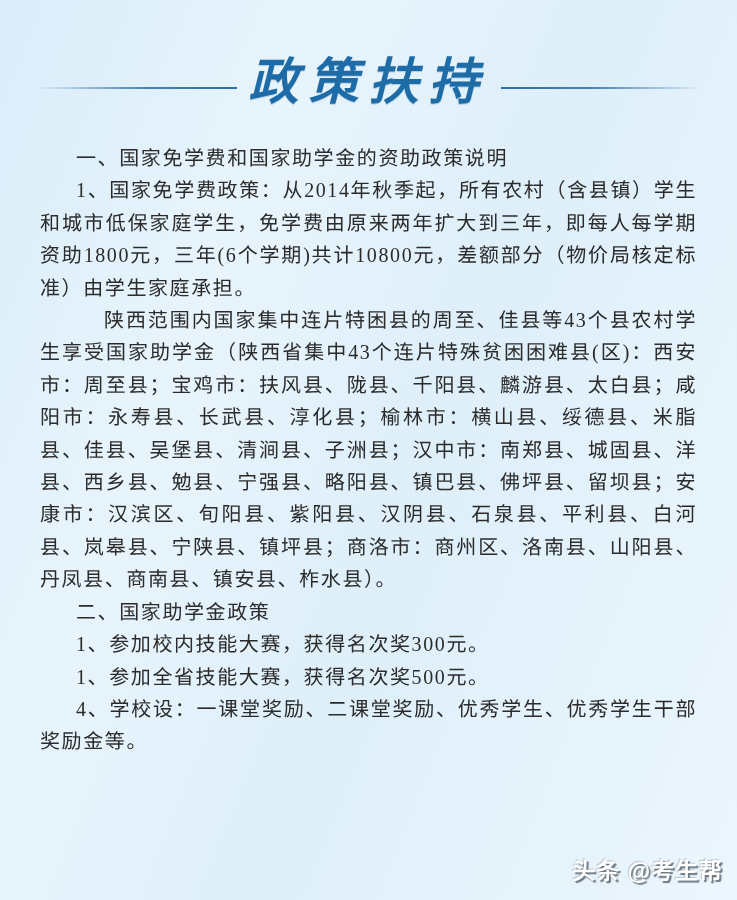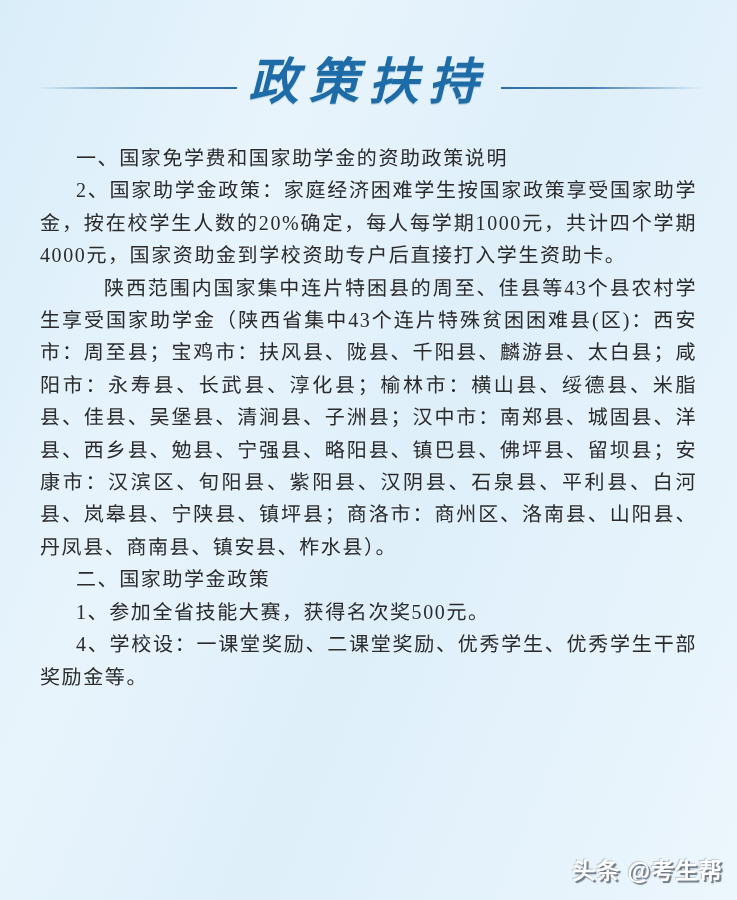--- a/index.html
+++ b/index.html
@@ -74,23 +74,24 @@
 <div class="page">
 
   <header class="title-row">
     <span class="rule rule-left"></span>
     <h1 class="title">政策扶持</h1>
     <span class="rule rule-right"></span>
   </header>
 
   <main class="content">
     <p class="para head">一、国家免学费和国家助学金的资助政策说明</p>
-    <p class="para">2、国家助学金政策：家庭经济困难学生按国家政策享受国家助学金，按在校学生人数的20%确定，每人每学期1000元，共计四个学期4000元，国家资助金到学校资助专户后直接打入学生资助卡。</p>
+    <p class="para">1、国家免学费政策：从2014年秋季起，所有农村（含县镇）学生和城市低保家庭学生，免学费由原来两年扩大到三年，即每人每学期资助1800元，三年(6个学期)共计10800元，差额部分（物价局核定标准）由学生家庭承担。</p>
     <p class="para deep">陕西范围内国家集中连片特困县的周至、佳县等43个县农村学生享受国家助学金（陕西省集中43个连片特殊贫困困难县(区)：西安市：周至县；宝鸡市：扶风县、陇县、千阳县、麟游县、太白县；咸阳市：永寿县、长武县、淳化县；榆林市：横山县、绥德县、米脂县、佳县、吴堡县、清涧县、子洲县；汉中市：南郑县、城固县、洋县、西乡县、勉县、宁强县、略阳县、镇巴县、佛坪县、留坝县；安康市：汉滨区、旬阳县、紫阳县、汉阴县、石泉县、平利县、白河县、岚皋县、宁陕县、镇坪县；商洛市：商州区、洛南县、山阳县、丹凤县、商南县、镇安县、柞水县）。</p>
     <p class="para">二、国家助学金政策</p>
+    <p class="para">1、参加校内技能大赛，获得名次奖300元。</p>
     <p class="para">1、参加全省技能大赛，获得名次奖500元。</p>
     <p class="para">4、学校设：一课堂奖励、二课堂奖励、优秀学生、优秀学生干部奖励金等。</p>
 
   </main>
 
   <div class="watermark">头条 @考生帮</div>
 
 </div>
 
 </body></html>

